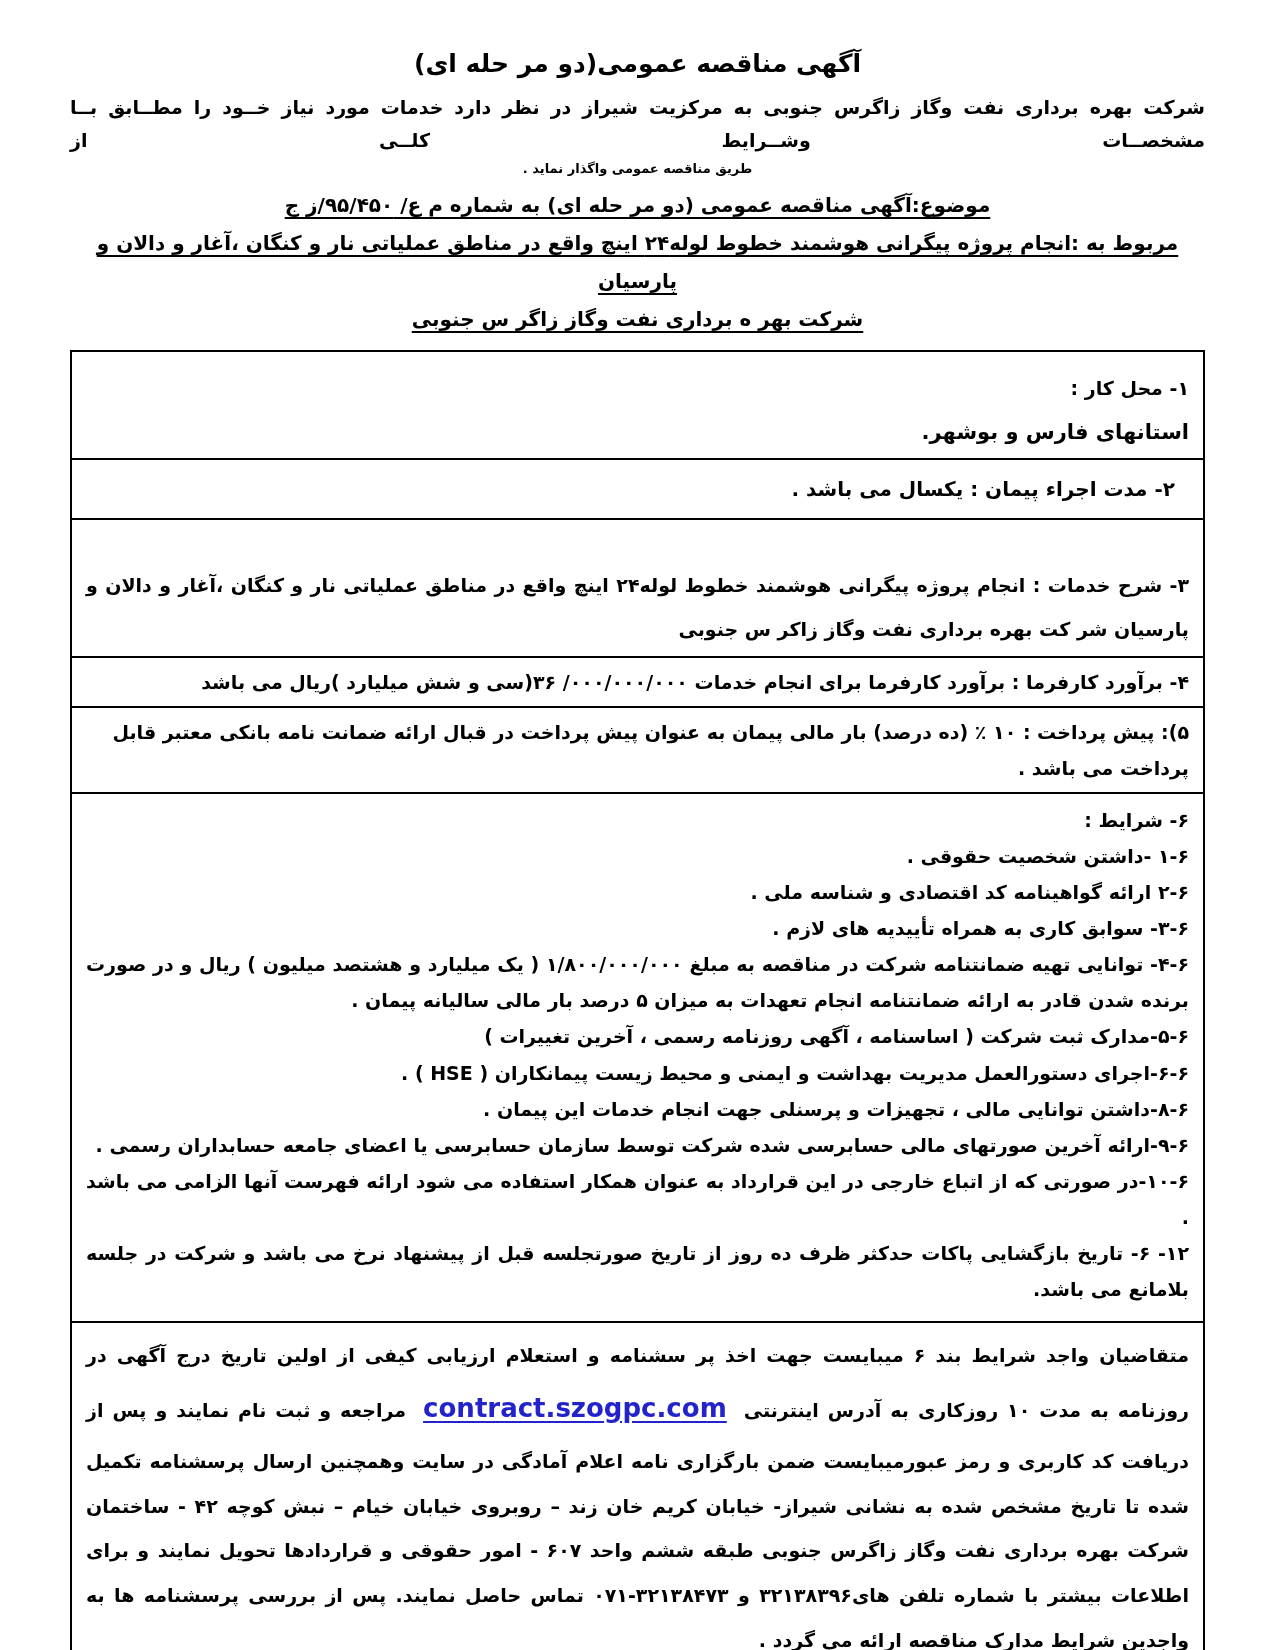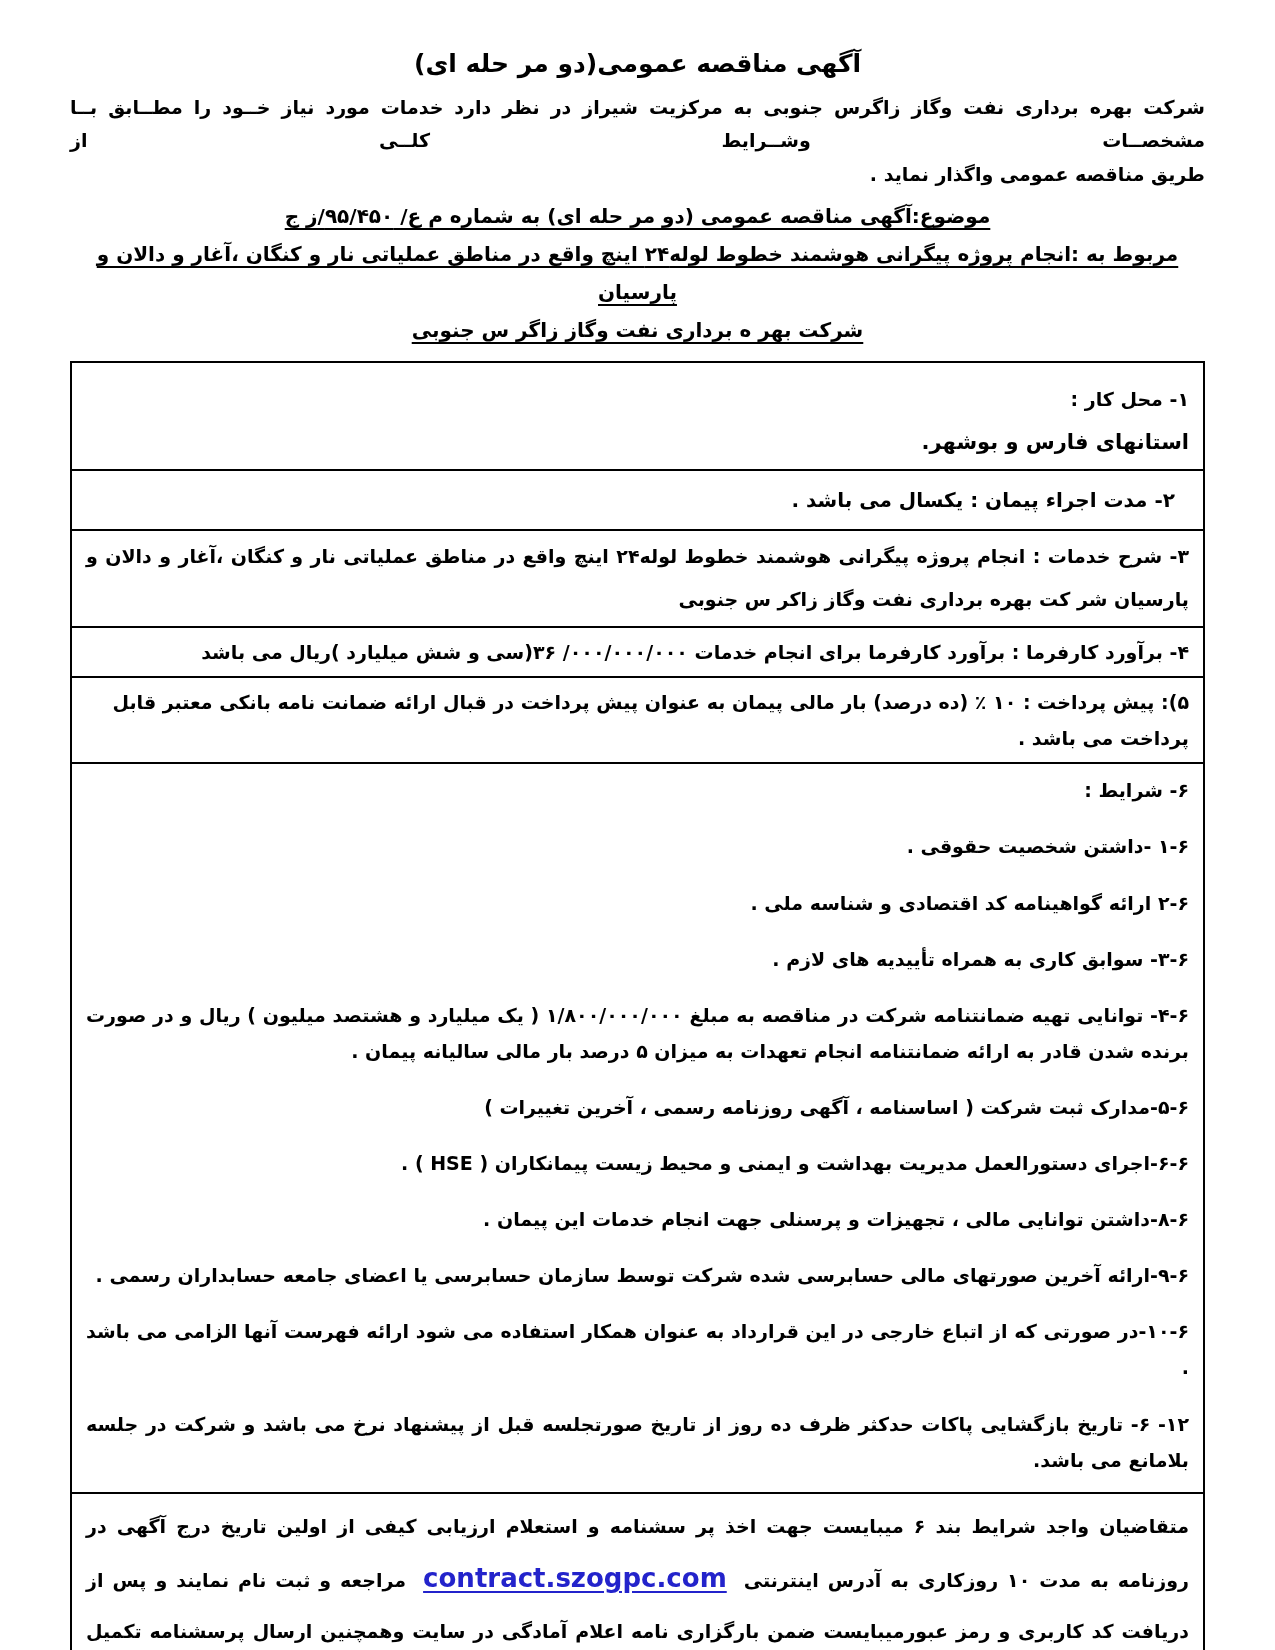--- a/index.html
+++ b/index.html
@@ -22,23 +22,23 @@
     line-height: 1.4;
     margin-bottom: 10px;
   }
   .intro-l1 {
     font-size: 19px;
     line-height: 1.75;
     text-align: justify;
     text-align-last: justify;
   }
   .intro-l2 {
-    font-size: 19px;
+    font-size: 13px;
     line-height: 1.75;
-    text-align: right;
+    text-align: center;
     margin-bottom: 6px;
   }
   .subject-block { text-align: center; text-decoration: underline; }
   .subj {
     display: inline-block;
     font-size: 20px;
     line-height: 1.9;
     text-decoration: underline;
     text-underline-offset: 5px;
     text-align: center;
@@ -57,29 +57,29 @@
   }
   .row:last-child { border-bottom: none; }
   .row1 .loc-label { font-size: 19px; line-height: 1.7; margin-top: 12px; }
   .row1 .loc-value { font-size: 21px; line-height: 1.7; margin-top: 10px; }
   .row2 { font-size: 20px; padding: 10px 28px; }
   .row3 {
     text-align: justify;
     text-align-last: right;
     line-height: 2.3;
     padding: 4px 14px;
+    margin-top: 40px;
   }
   .row4, .row5 { padding: 6px 14px; }
   .row6 { padding: 8px 14px 14px 14px; }
   .cond-label { line-height: 1.9; }
   .cond {
     line-height: 1.9;
     text-align: justify;
     text-align-last: right;
-    margin-top: 20px;
   }
   .row7 {
     text-align: justify;
     text-align-last: right;
     line-height: 2.35;
     padding: 10px 14px 14px 14px;
   }
   .url {
     direction: ltr;
     unicode-bidi: isolate;

